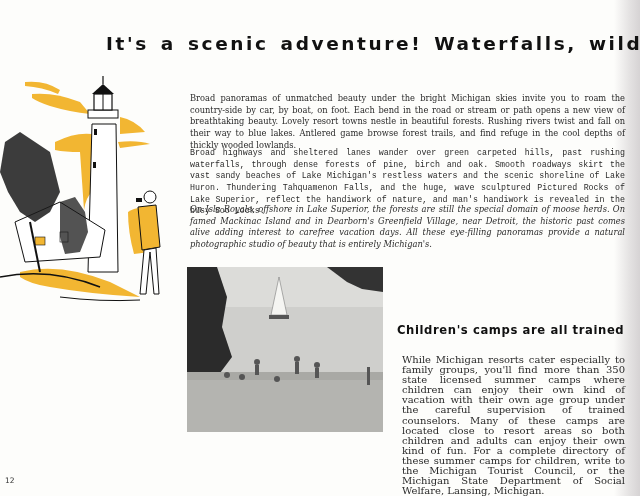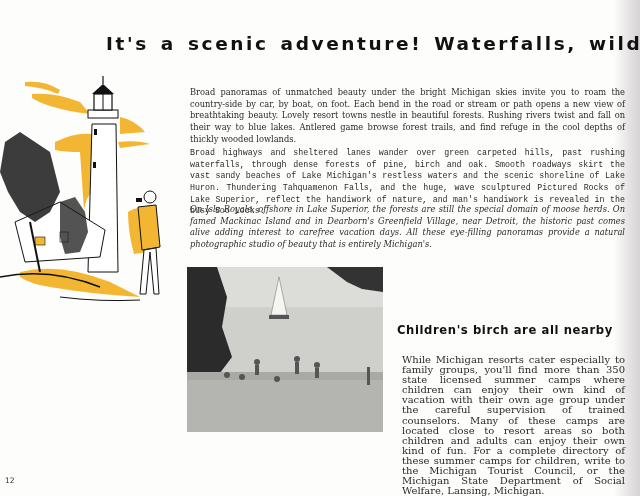--- a/index.html
+++ b/index.html
@@ -15,21 +15,21 @@
   .headline {
     position:absolute; left:106px; top:33px; width:540px; white-space:nowrap;
     font-family:"DejaVu Sans", sans-serif; font-weight:bold;
     font-size:18.5px; letter-spacing:2.6px; color:#111; word-spacing:3px;
   }
   .body-text {
     position:absolute; left:190px; width:435px;
     font-size:8.3px; line-height:11.6px; color:#2a2a2a;
     text-align:justify;
   }
-  #p1 { top:79px; }
+  #p1 { top:85px; }
   #p2 { top:139px;font-family:Liberation Mono, monospace; }
   #p3 { top:196px;font-style:italic; }
   .illustration { position:absolute; left:0; top:72px; width:180px; height:235px; }
   .photo {
     position:absolute; left:187px; top:267px; width:196px; height:165px;
     background:#c9c9c6; overflow:hidden;
   }
   .subhead {
     position:absolute; left:397px; top:323px; white-space:nowrap;
     font-family:"DejaVu Sans", sans-serif; font-weight:bold;
@@ -117,16 +117,16 @@
       <circle cx="130" cy="98" r="3"></circle>
         <rect x="128" y="101" width="4" height="10"></rect>
       <circle cx="55" cy="110" r="3"></circle>
         <circle cx="90" cy="112" r="3"></circle>
         <circle cx="40" cy="108" r="3"></circle>
       <rect x="180" y="100" width="3" height="18"></rect>
     </g>
   </svg>
 </div>
 
-<div class="subhead">Children's birch are all nearby</div>
+<div class="subhead">Children's camps are all trained</div>
 <p class="sub-text">While Michigan resorts cater especially to family groups, you'll find more than 350 state licensed summer camps where children can enjoy their own kind of vacation with their own age group under the careful supervision of trained counselors. Many of these camps are located close to resort areas so both children and adults can enjoy their own kind of fun. For a complete directory of these summer camps for children, write to the Michigan Tourist Council, or the Michigan State Department of Social Welfare, Lansing, Michigan.</p>
 
 <div class="page-num">12</div>
 
 </body></html>

